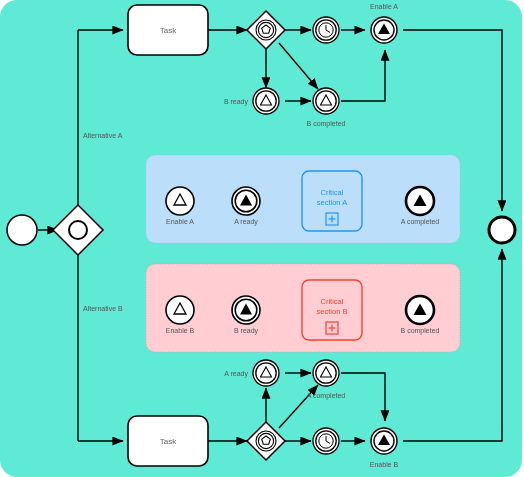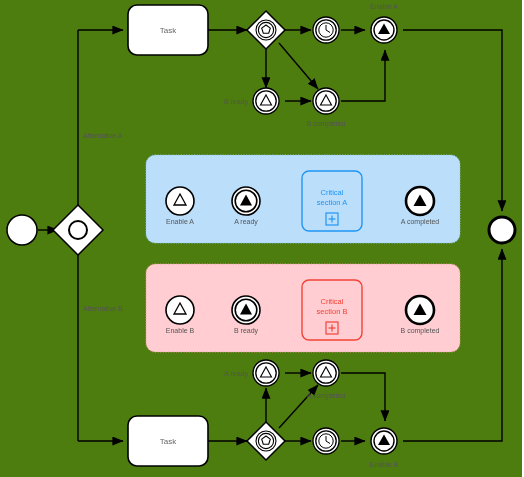--- a/index.html
+++ b/index.html
@@ -10,21 +10,22 @@
   body {
     width: 524px;
     height: 477px;
     font-family: "Liberation Sans", sans-serif;
     overflow: hidden;
   }
   #diagram-root {
     position: relative;
     width: 522px;
     height: 477px;
-    background: #4d7c0f;
+    background: #5eead4;
+    border-radius: 17px;
   }
   svg.canvas {
     display: block;
     width: 524px;
     height: 477px;
   }
   text {
     font-family: "Liberation Sans", sans-serif;
     fill: #5a5a5a;
   }

